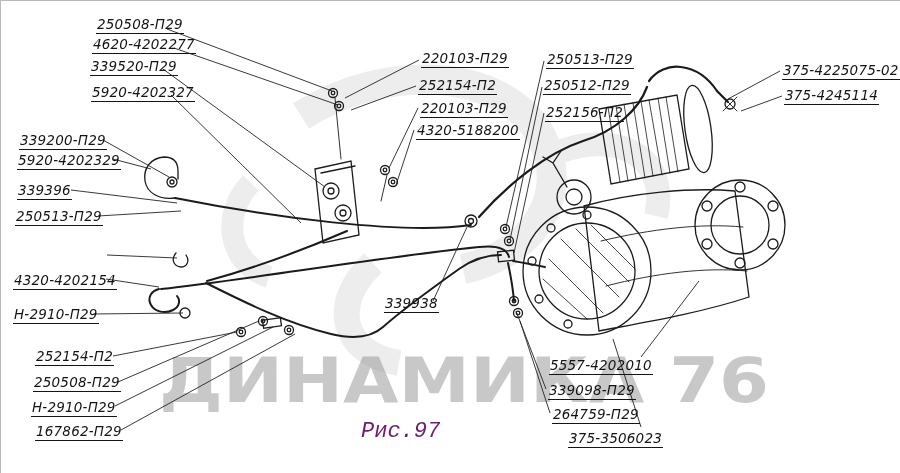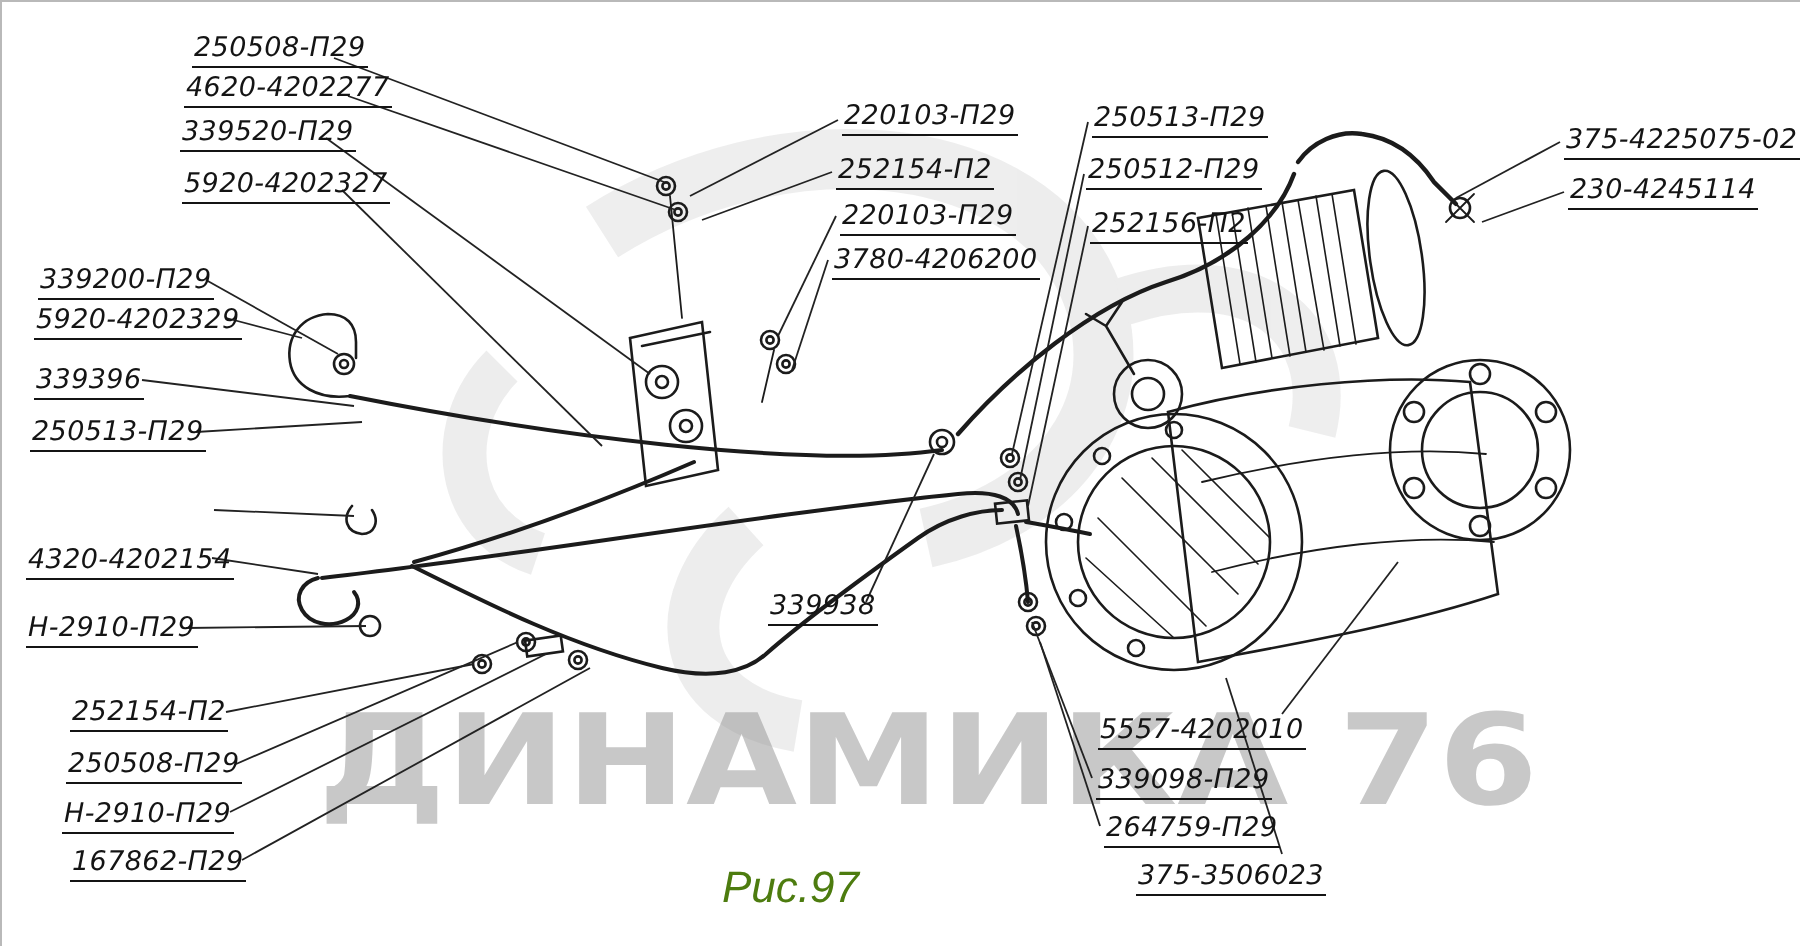--- a/index.html
+++ b/index.html
@@ -8,23 +8,23 @@
     border:1px solid #b9b9b9;overflow:hidden;
     font-family:"DejaVu Sans",sans-serif;
   }
   svg.layer{position:absolute;left:0;top:0}
   .lbl{
     position:absolute;font-style:italic;font-size:13.5px;line-height:15px;
     color:#141414;border-bottom:1.2px solid #141414;white-space:nowrap;
     padding:0 1px 1px 1px;letter-spacing:.2px;
   }
   .caption{
-    position:absolute;left:360px;top:430px;
-    font-family:Liberation Sans, sans-serif;font-style:italic;
-    font-size:22px;color:#4d7c0f;
+    position:absolute;left:360px;top:418px;
+    font-family:Liberation Mono, monospace;font-style:italic;
+    font-size:22px;color:#701a75;
   }
 </style>
 </head>
 <body>
 
 <div class="page">
 
   <svg class="layer" width="900" height="473" viewBox="0 0 900 473">
 
     <g fill="none" stroke="#e2e2e2" opacity="0.6">
@@ -171,30 +171,30 @@
   <div class="lbl" style="left:12px;top:306px">Н-2910-П29</div>
 
   <div class="lbl" style="left:34px;top:348px">252154-П2</div>
   <div class="lbl" style="left:32px;top:374px">250508-П29</div>
   <div class="lbl" style="left:30px;top:399px">Н-2910-П29</div>
   <div class="lbl" style="left:34px;top:423px">167862-П29</div>
 
   <div class="lbl" style="left:420px;top:50px">220103-П29</div>
   <div class="lbl" style="left:417px;top:77px">252154-П2</div>
   <div class="lbl" style="left:419px;top:100px">220103-П29</div>
-  <div class="lbl" style="left:415px;top:122px">3780-4206200</div>
+  <div class="lbl" style="left:415px;top:122px">4320-5188200</div>
 
   <div class="lbl" style="left:383px;top:295px">339938</div>
 
   <div class="lbl" style="left:545px;top:51px">250513-П29</div>
   <div class="lbl" style="left:542px;top:77px">250512-П29</div>
   <div class="lbl" style="left:544px;top:104px">252156-П2</div>
 
   <div class="lbl" style="left:781px;top:62px">375-4225075-02</div>
-  <div class="lbl" style="left:783px;top:87px">230-4245114</div>
+  <div class="lbl" style="left:783px;top:87px">375-4245114</div>
 
   <div class="lbl" style="left:548px;top:357px">5557-4202010</div>
   <div class="lbl" style="left:547px;top:382px">339098-П29</div>
   <div class="lbl" style="left:551px;top:406px">264759-П29</div>
   <div class="lbl" style="left:567px;top:430px">375-3506023</div>
 
   <div class="caption">Рис.97</div>
 </div>
 
 </body></html>

